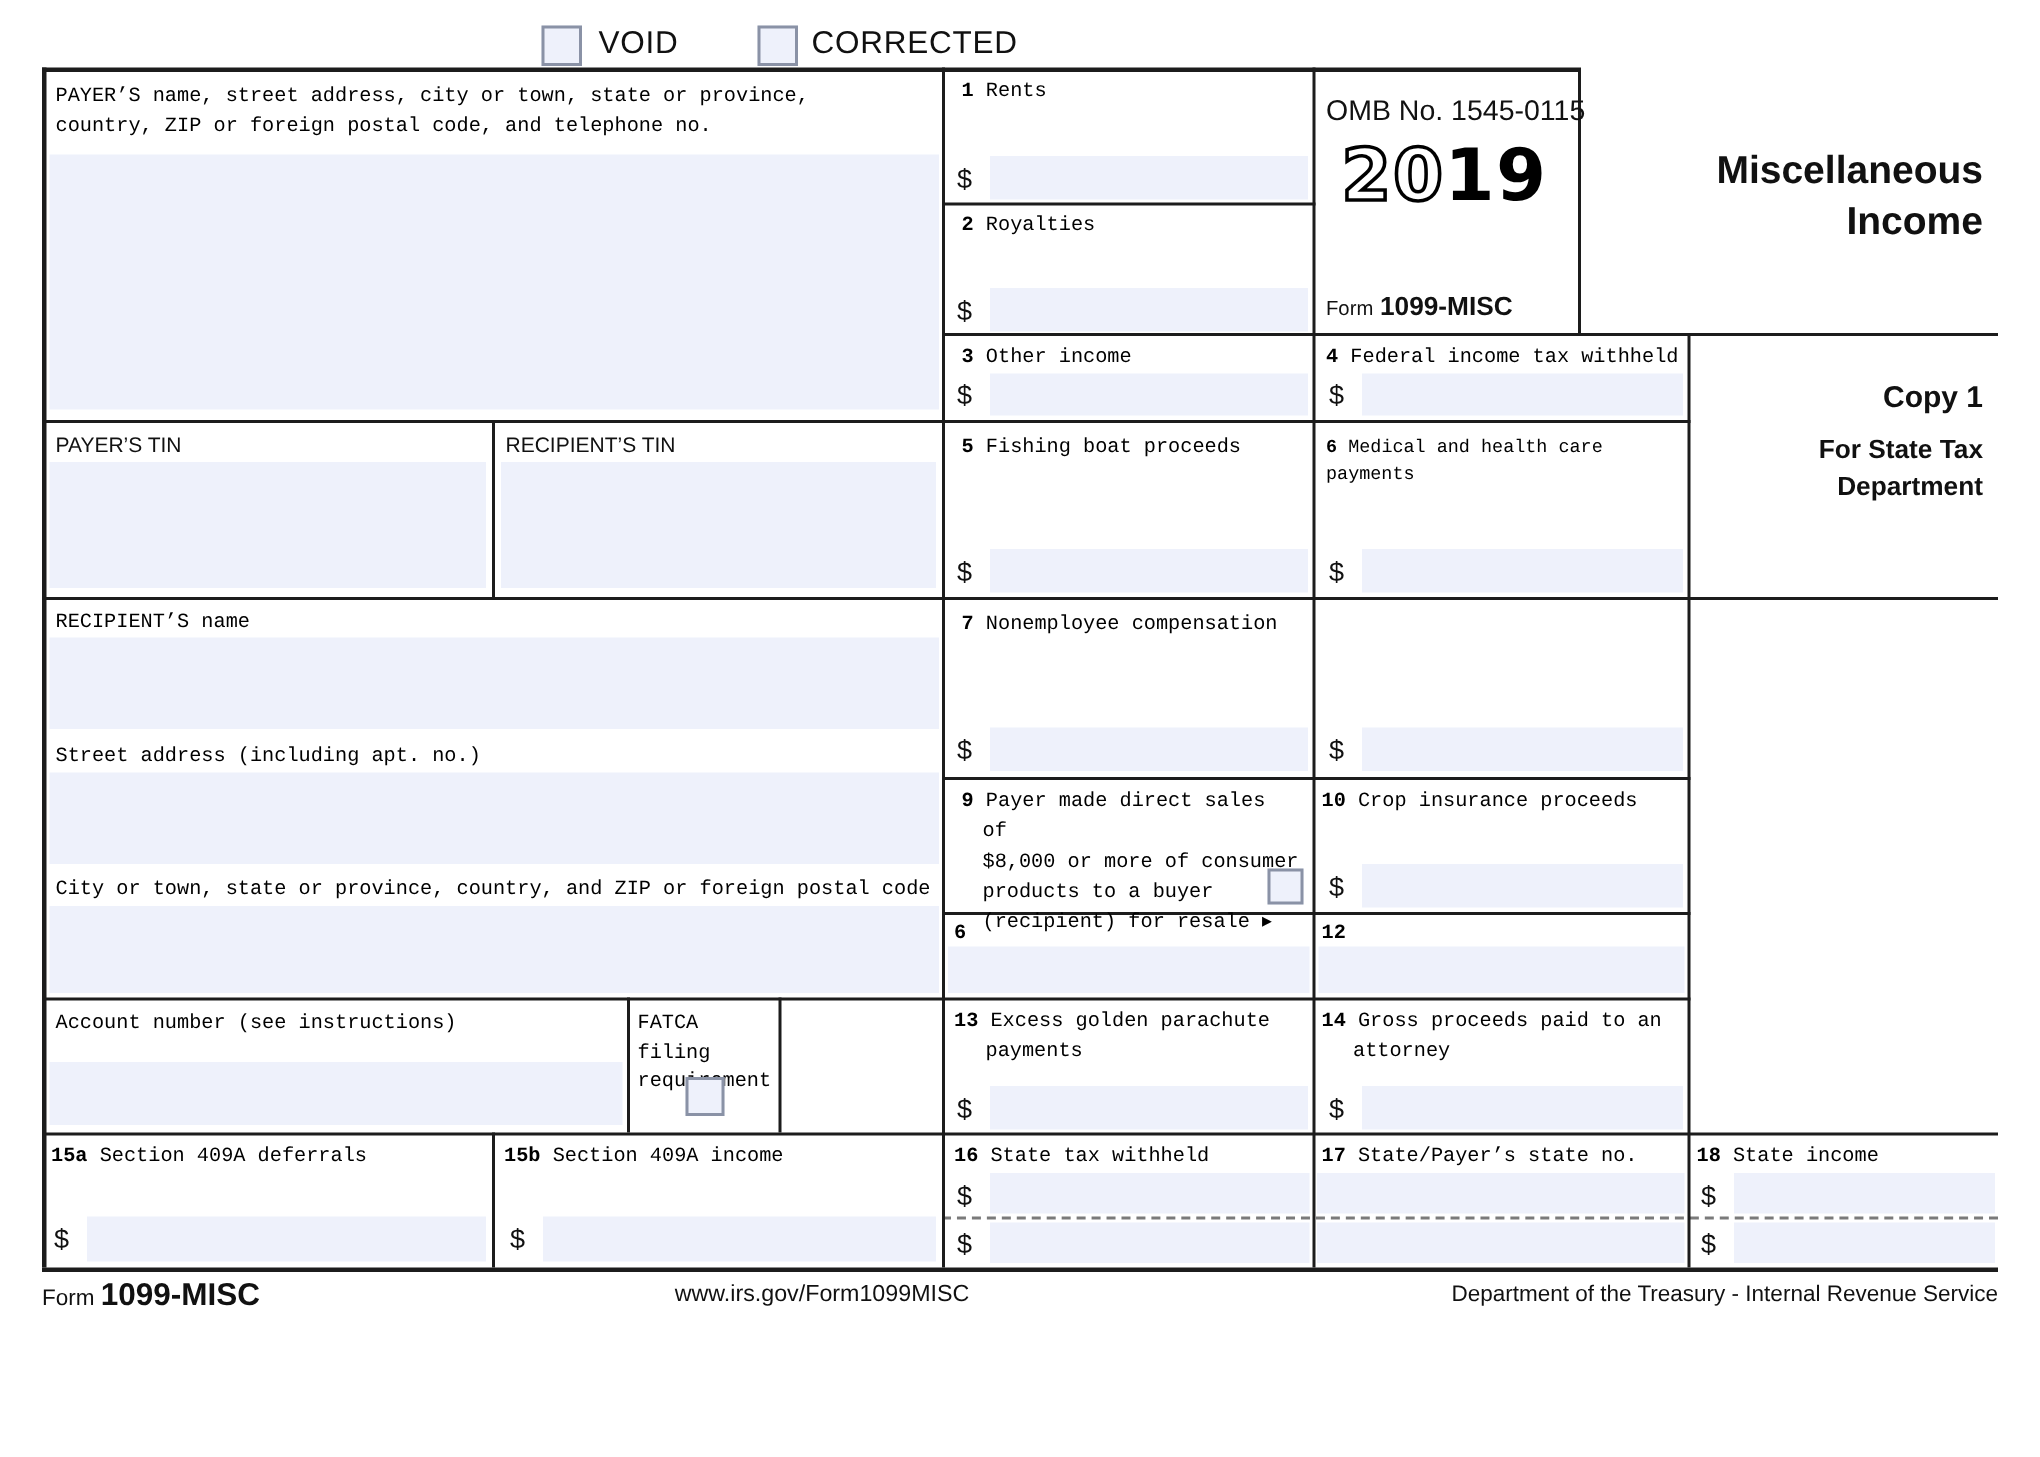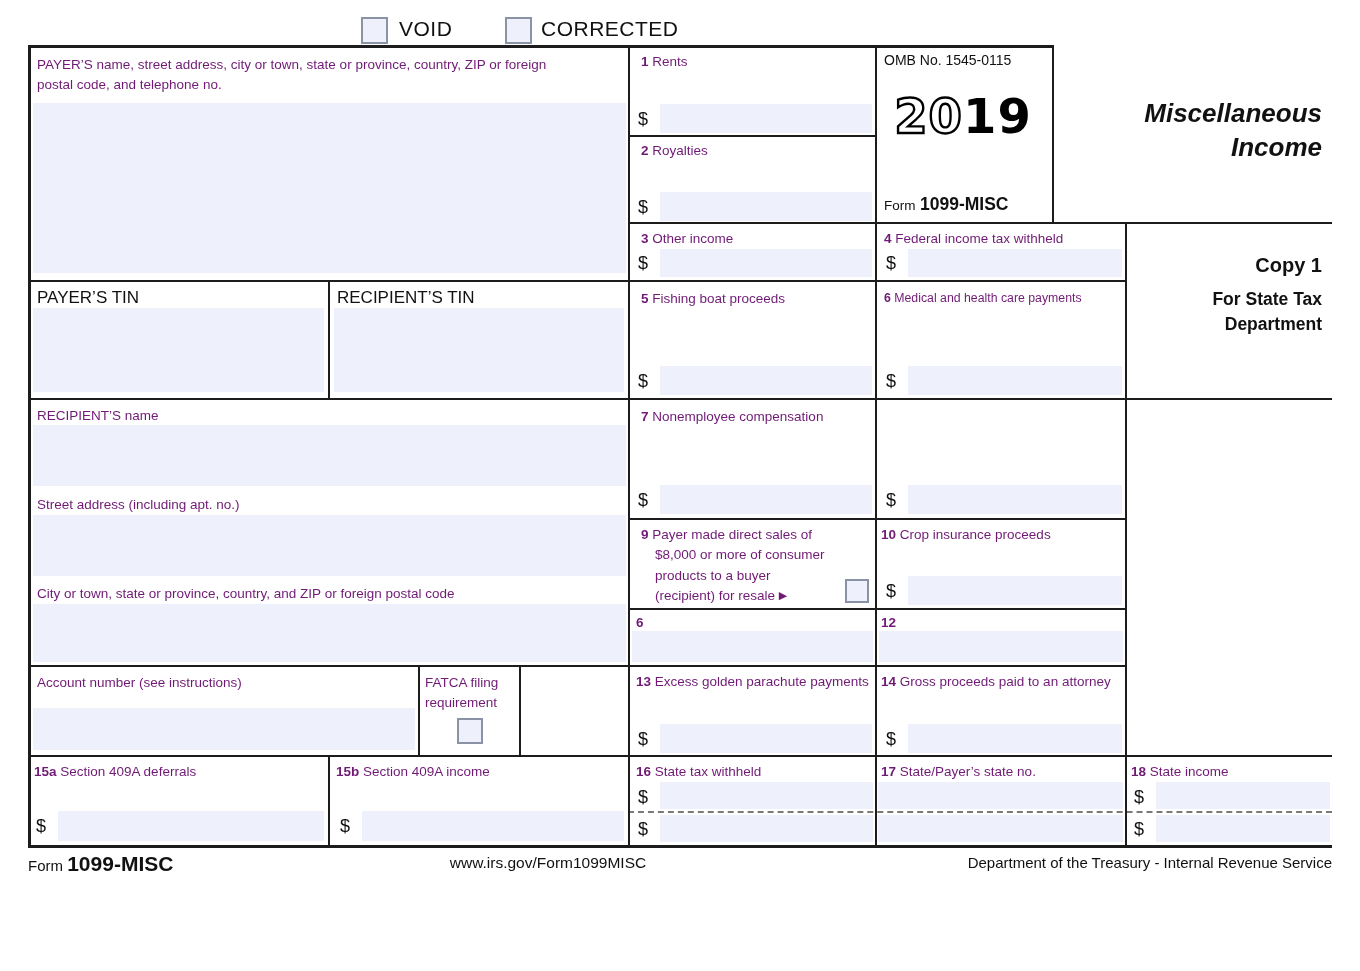--- a/index.html
+++ b/index.html
@@ -8,32 +8,32 @@
     --checkbox-border:#8a92a6;
     --dash:#7a7a7a;
   }
   html,body{margin:0;padding:0;background:#ffffff;}
   body{font-family:"Liberation Sans","DejaVu Sans",sans-serif;color:#111;}
   .form{position:relative;width:1360px;height:971px;background:#fff;overflow:hidden;}
   .ln{position:absolute;background:var(--line);}
   .lnd{position:absolute;height:0;border-top:2px dashed var(--dash);}
   .fld{position:absolute;background:var(--field-fill);}
   .cb{position:absolute;background:var(--field-fill);border:2px solid var(--checkbox-border);box-sizing:border-box;}
-  .lbl{position:absolute;font-size:13.5px;line-height:1.45;color:#701a75;}
+  .lbl{position:absolute;font-size:13.5px;line-height:1.45;color:#000000;font-family:Liberation Mono, monospace;}
   .lbl b{font-weight:bold;}
   .hang1{padding-left:14px;text-indent:-14px;}
   .hang2{padding-left:21px;text-indent:-21px;}
   .cond{font-size:12.3px;}
-  .tinlbl{position:absolute;font-size:17px;}
+  .tinlbl{position:absolute;font-size:14px;}
   .dollar{position:absolute;font-size:18px;line-height:1;}
   .toplab{position:absolute;font-size:21px;letter-spacing:0.5px;}
-  .omb{position:absolute;font-size:14px;}
+  .omb{position:absolute;font-size:19px;margin-top:12px;}
   .formword{font-size:13.5px;}
   .formnum{font-size:17.5px;font-weight:bold;}
-  .title{position:absolute;text-align:right;font-weight:bold;font-size:26px;line-height:1.32;font-style:italic;}
+  .title{position:absolute;text-align:right;font-weight:bold;font-size:26px;line-height:1.32;}
   .copy1{position:absolute;text-align:right;font-weight:bold;font-size:20px;}
   .copyfor{position:absolute;text-align:right;font-weight:bold;font-size:17.5px;line-height:1.4;}
   .arrow{font-size:11px;position:relative;top:-1px;}
   .footer-left{position:absolute;font-size:15px;}
   .footer-left .fnum{font-size:21px;font-weight:bold;}
   .footer-mid{position:absolute;font-size:15.5px;text-align:center;}
   .footer-right{position:absolute;font-size:15px;text-align:right;}
   .b9line{display:block;padding-left:14px;}
   .b9first{display:block;padding-left:14px;text-indent:-14px;}
 </style>

